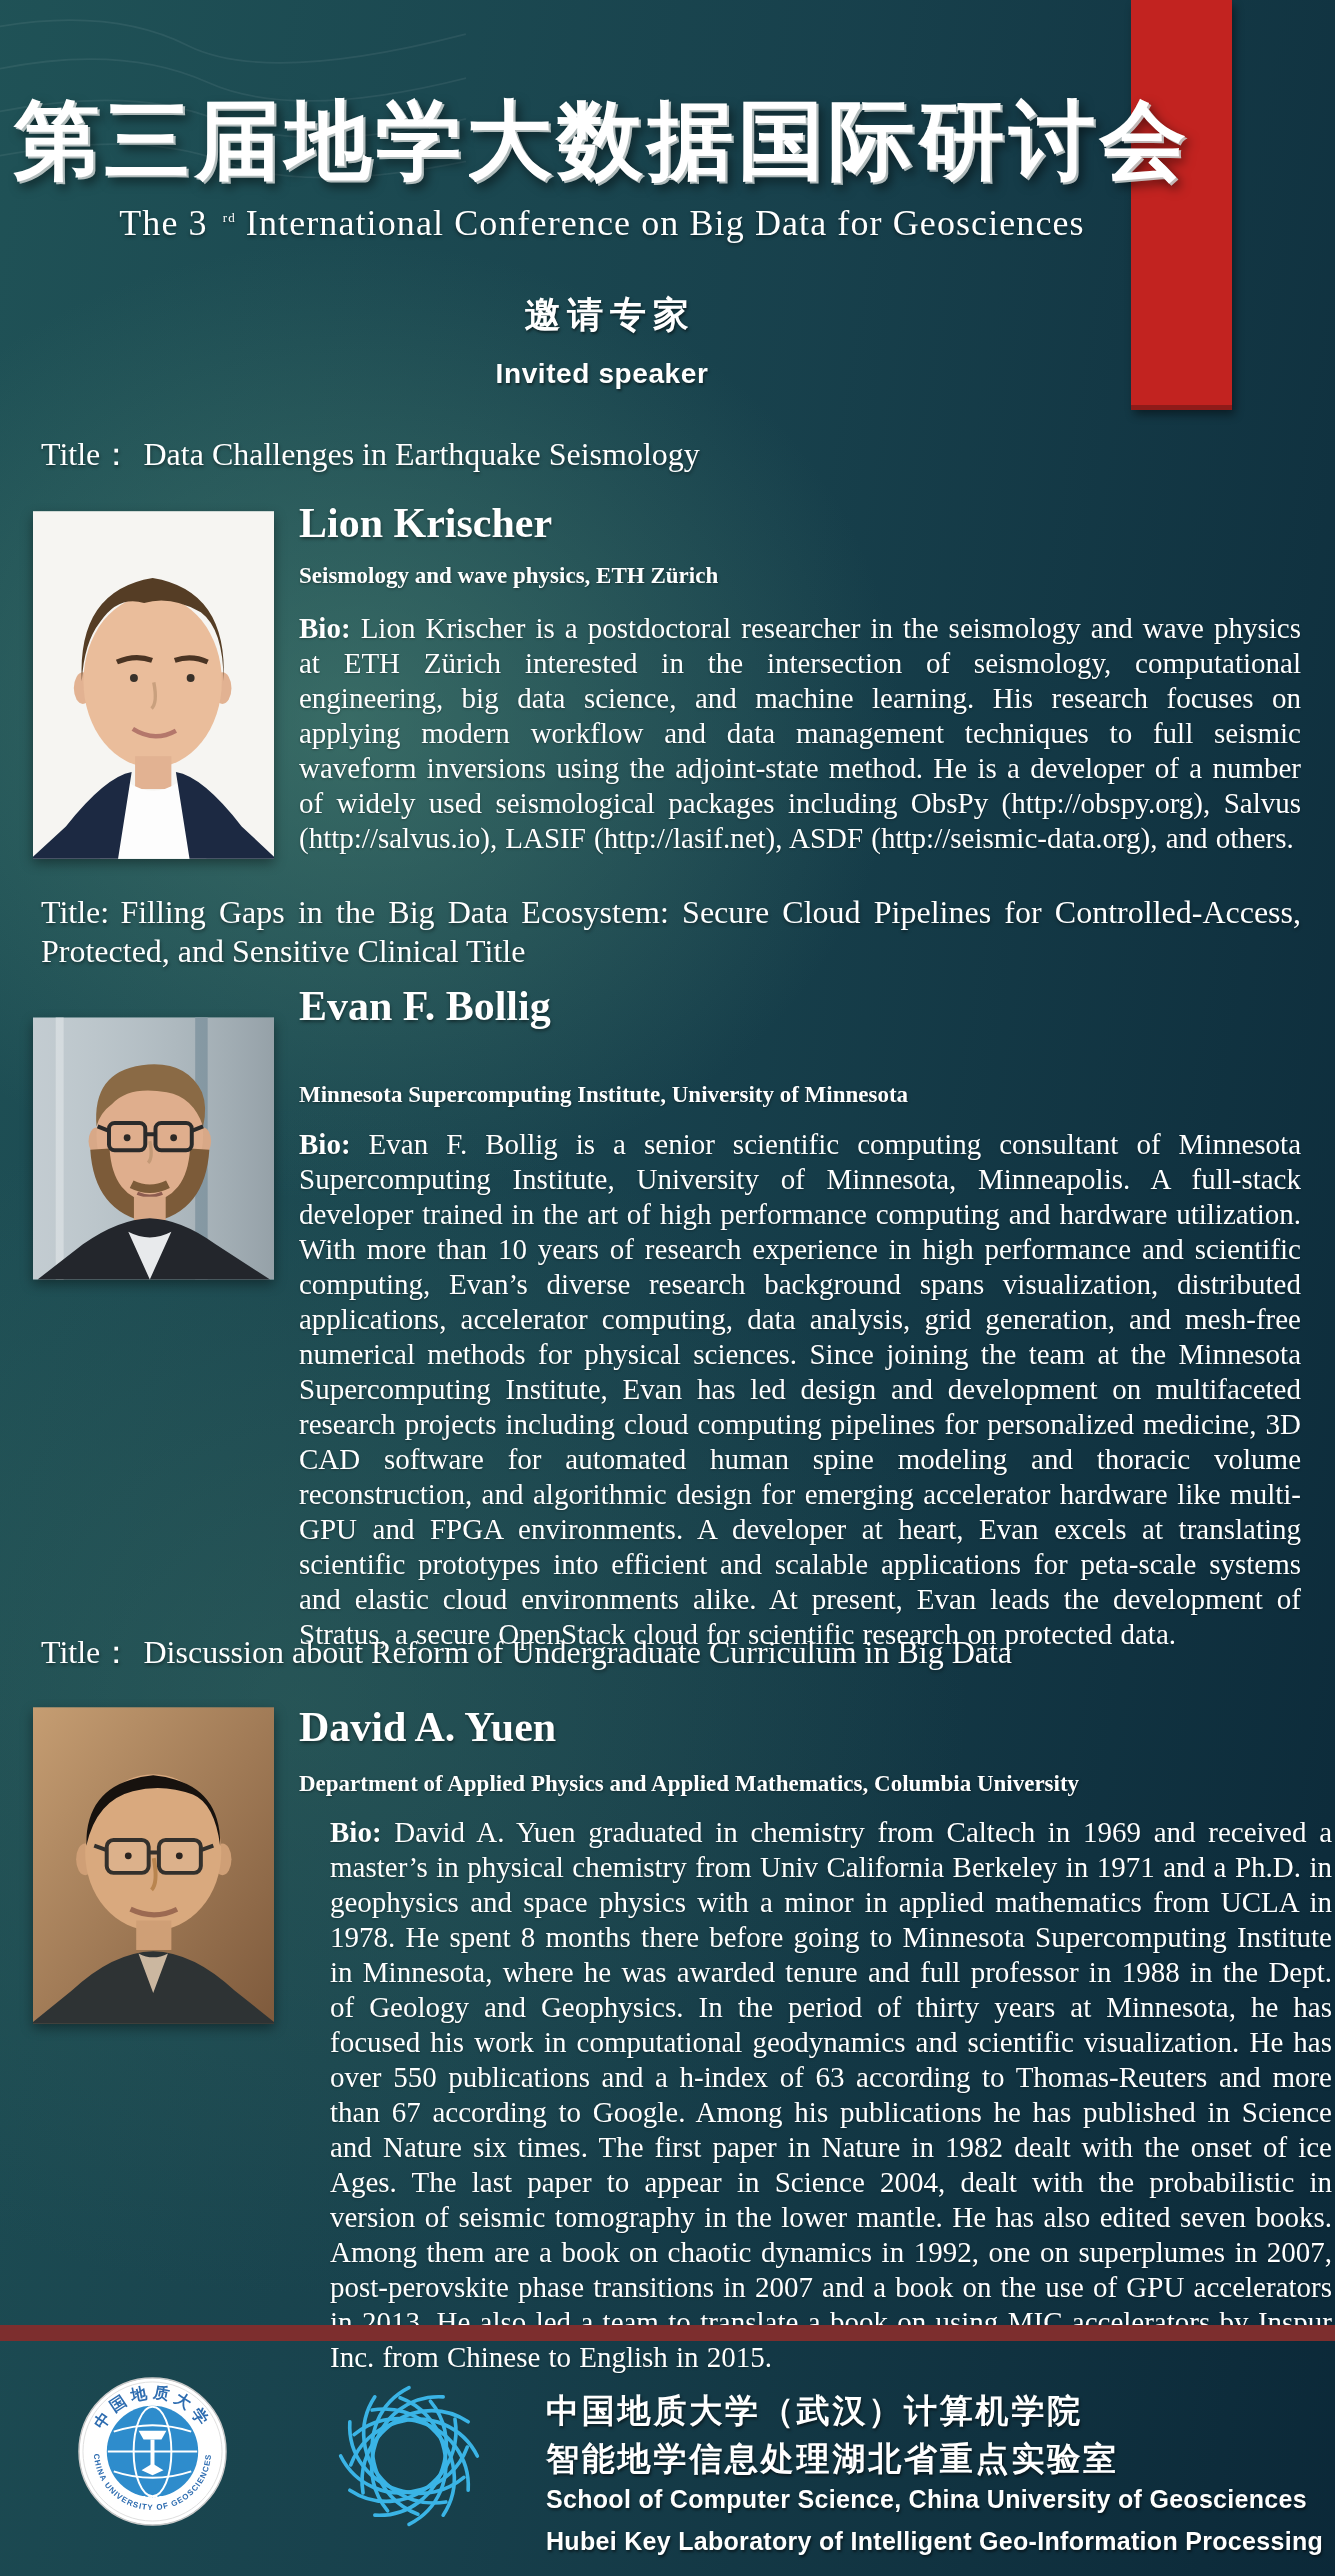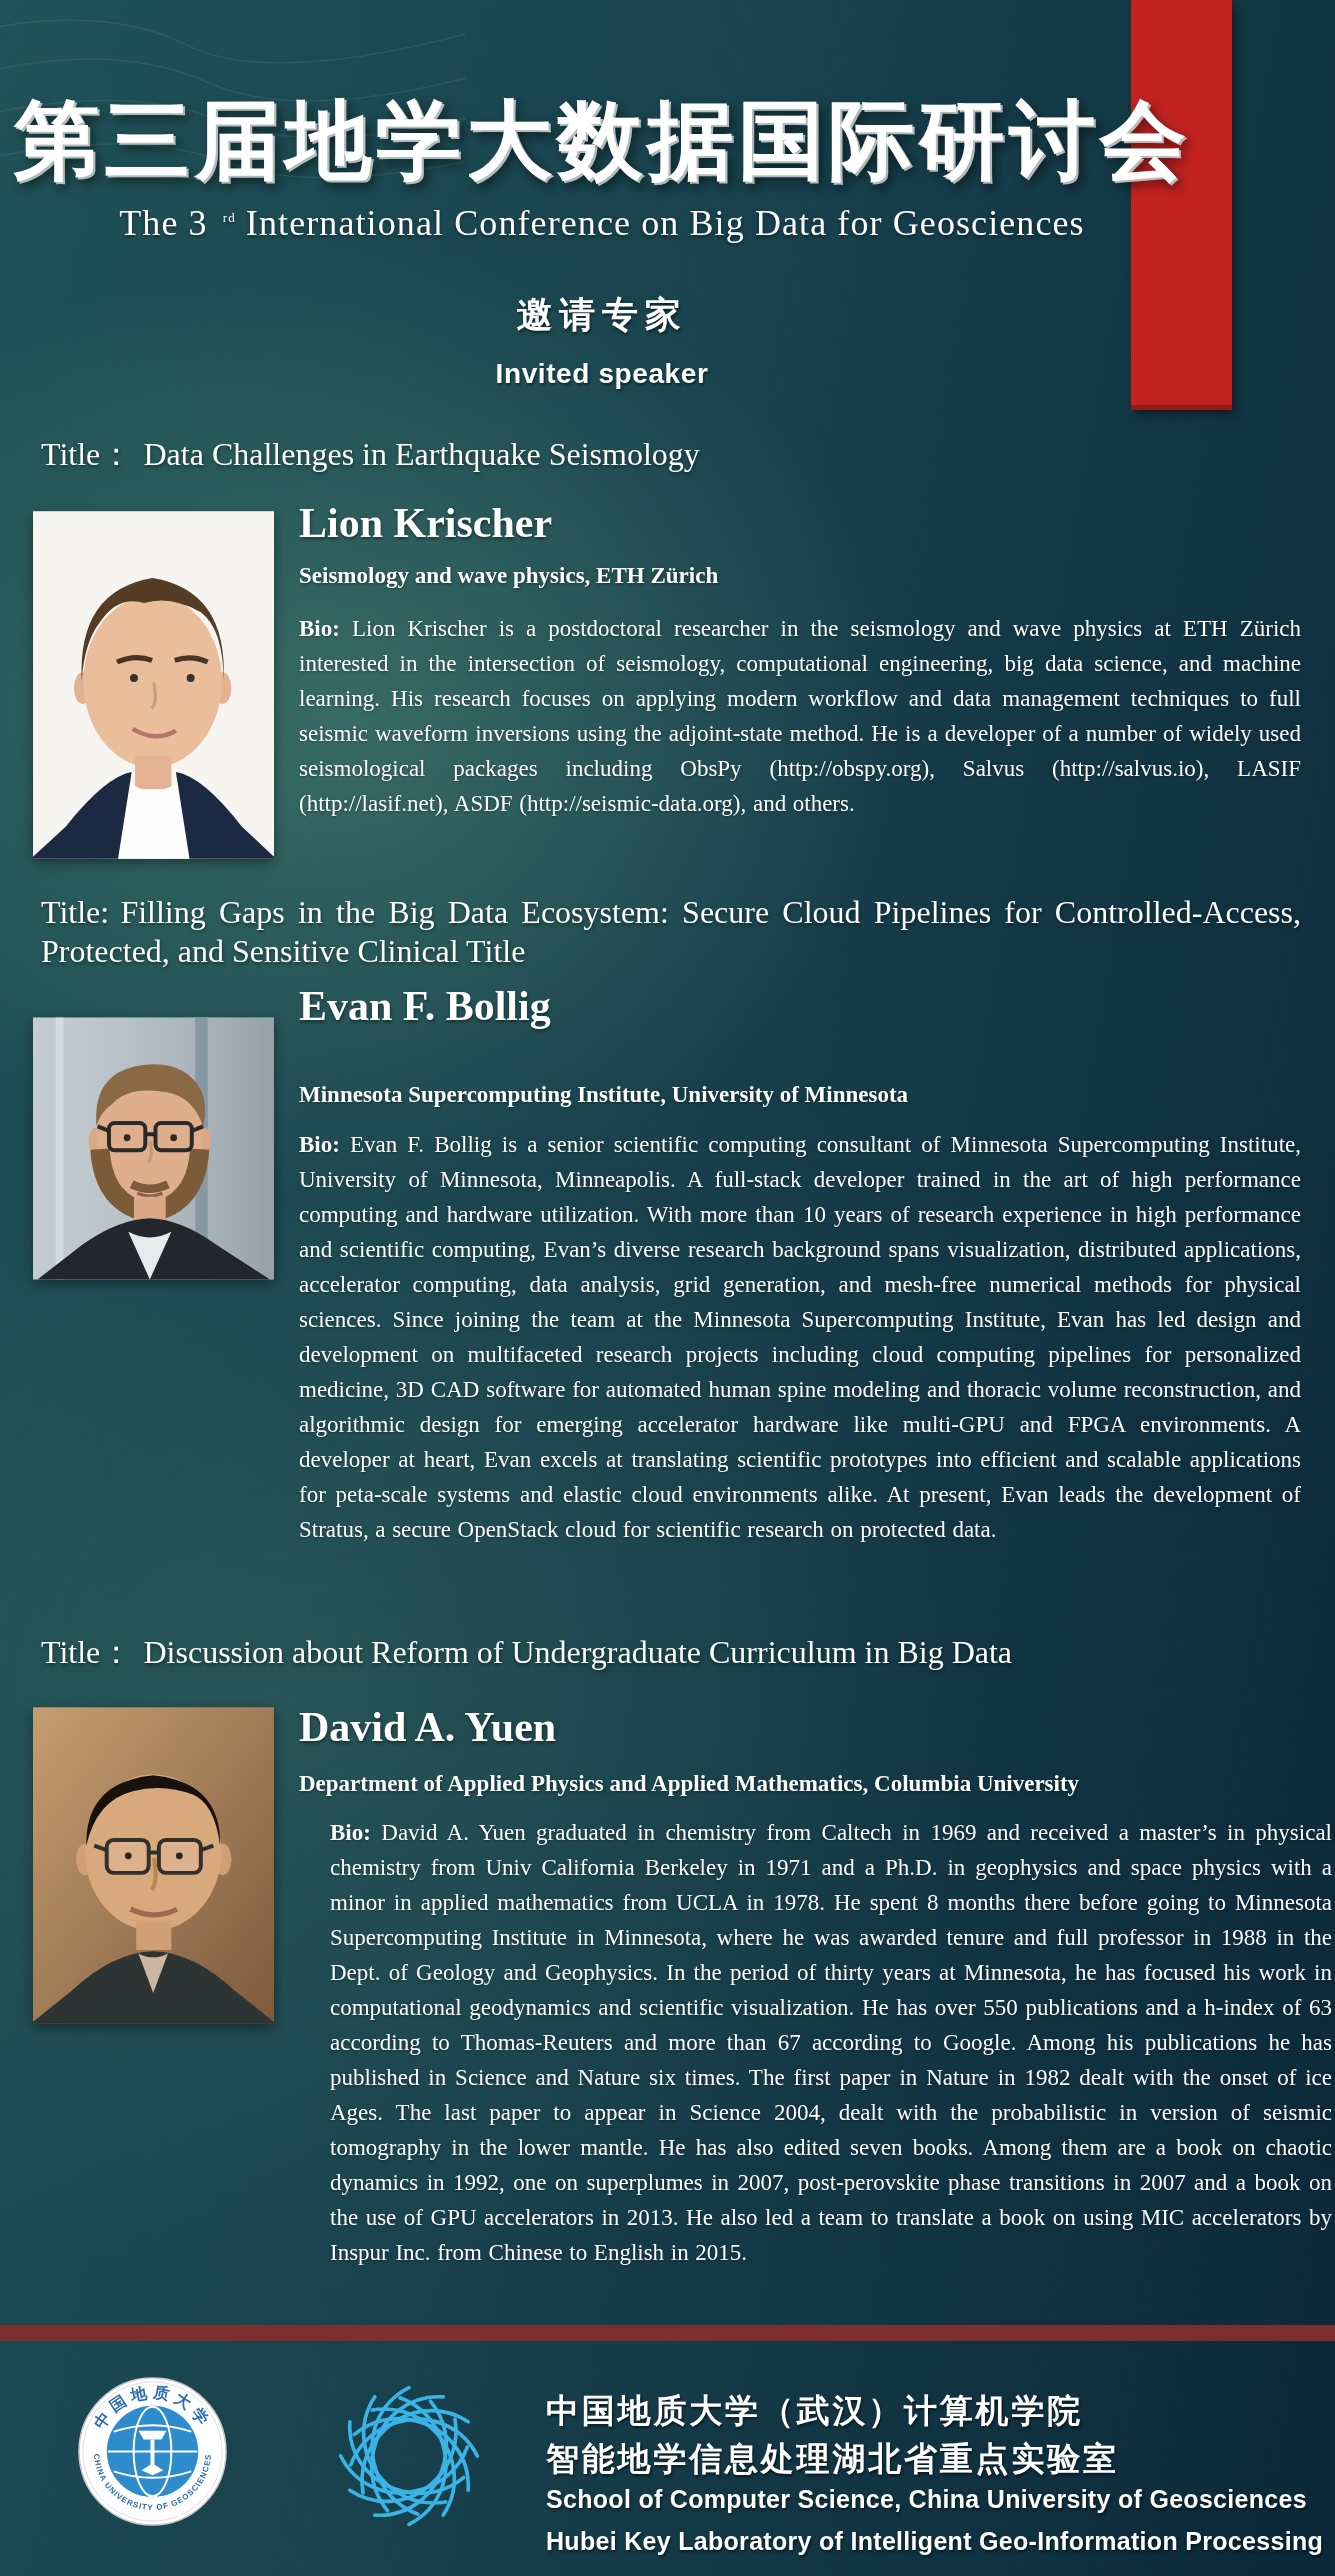--- a/index.html
+++ b/index.html
@@ -12,39 +12,39 @@
       linear-gradient(100deg, rgba(36,92,92,0.65) 0%, rgba(24,66,76,0.45) 48%, rgba(10,38,54,0.9) 100%);}
   .contours{position:absolute;left:0;top:0;}
   .ribbon{position:absolute;left:1131px;top:0;width:101px;height:405px;background:#c22320;
     border-bottom:5.7px solid #8f1b19;box-shadow:3.4px 4.5px 9px rgba(0,0,0,0.45);}
   .center-band{position:absolute;left:0;width:1204px;text-align:center;}
   .title-zh{top:83px;font-weight:700;font-size:86px;letter-spacing:4.5px;color:#fff;
     text-shadow:2.3px 2.3px 0 rgba(205,212,210,0.85), 5.1px 6.2px 10.2px rgba(0,0,0,0.55);}
   .title-en{top:202px;font-size:36px;font-weight:400;letter-spacing:1.1px;text-shadow:0 1.7px 3.4px rgba(0,0,0,0.45);}
   .title-en sup{font-size:13px;margin-left:15px;}
   .sec-zh{top:291px;font-family:"Liberation Sans","DejaVu Sans",sans-serif;font-weight:700;
-    font-size:36px;letter-spacing:6.8px;text-shadow:1.1px 1.7px 2.8px rgba(0,0,0,0.5);}
+    font-size:36px;letter-spacing:6.8px;text-shadow:1.1px 1.7px 2.8px rgba(0,0,0,0.5);padding-left:8px;}
   .sec-en{top:358px;font-family:"Liberation Sans","DejaVu Sans",sans-serif;font-weight:700;
     font-size:28px;letter-spacing:0.6px;text-shadow:1.1px 1.7px 2.8px rgba(0,0,0,0.5);}
   .talk-title{position:absolute;left:41px;width:1260px;font-weight:400;font-size:32px;line-height:39px;
     color:#fff;text-shadow:0.6px 1.7px 3.4px rgba(0,0,0,0.45);}
   .t1{top:435px;}
   .t2{top:893px;text-align:justify;}
   .t3{top:1633px;}
   .tlabel{margin-right:0.35em;}
   .photo{position:absolute;left:33px;box-shadow:0 4.5px 11.4px rgba(0,0,0,0.4);line-height:0;}
   .p1{top:511px;width:241px;height:348px;}
   .p2{top:1017px;width:241px;height:263px;}
   .p3{top:1707px;width:241px;height:317px;}
   .photo svg{width:100%;height:100%;display:block;}
   .sname{position:absolute;left:299px;font-weight:700;font-size:42px;text-shadow:0.6px 1.7px 3.4px rgba(0,0,0,0.45);}
   .n1{top:499px;} .n2{top:982px;} .n3{top:1703px;}
   .saff{position:absolute;left:299px;font-weight:700;font-size:23px;text-shadow:0.6px 1.1px 2.8px rgba(0,0,0,0.45);}
   .a1{top:563px;} .a2{top:1082px;} .a3{top:1771px;}
-  .sbio{position:absolute;left:299px;width:1002px;margin:0;font-size:23px;line-height:35px;
+  .sbio{position:absolute;left:299px;width:1002px;margin:0;font-size:29px;line-height:35px;
     text-align:justify;word-spacing:0.9px;text-shadow:0 1.1px 2.3px rgba(0,0,0,0.35);}
   .b1{top:611px;} .b2{top:1127px;} .b3{top:1815px;margin-left:31px;}
   .separator{position:absolute;left:0;top:2325px;width:1335px;height:16px;background:#7d2e2e;}
   .cug-logo{position:absolute;left:78px;top:2377px;width:149px;height:149px;line-height:0;}
   .lab-logo{position:absolute;left:325px;top:2372px;width:168px;height:168px;line-height:0;}
   .cug-logo svg,.lab-logo svg{width:100%;height:100%;display:block;}
   .f-cn{position:absolute;left:546px;font-family:"Liberation Sans","DejaVu Sans",sans-serif;
     font-weight:700;font-size:33px;letter-spacing:2.8px;text-shadow:1.1px 1.7px 2.8px rgba(0,0,0,0.55);}
   .fc1{top:2389px;} .fc2{top:2437px;}
   .f-en{position:absolute;left:546px;font-family:"Liberation Sans","DejaVu Sans",sans-serif;

